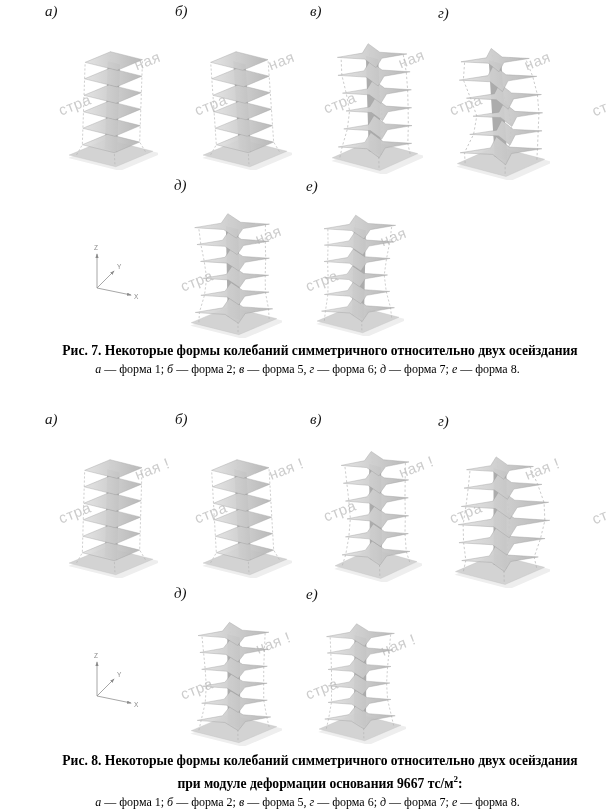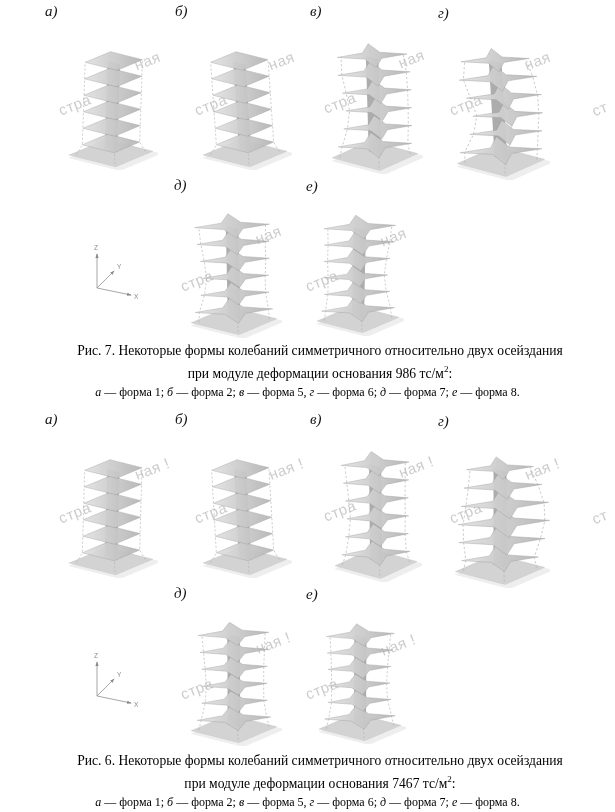--- a/index.html
+++ b/index.html
@@ -5,21 +5,21 @@
   html,body{margin:0;padding:0;background:#fff;}
   #page{position:relative;width:615px;height:812px;background:#ffffff;
         font-family:"Liberation Serif",serif;overflow:hidden;}
   .sl{position:absolute;font-style:italic;font-size:15px;color:#151515;z-index:4;}
   .bld{position:absolute;z-index:2;}
   .axes{position:absolute;z-index:2;}
   .wm{position:absolute;color:#cccccc;font-size:15px;
       font-family:"Liberation Sans",sans-serif;transform:rotate(-21deg);
       letter-spacing:.6px;white-space:nowrap;z-index:1;}
   .caption{position:absolute;left:0;width:615px;text-align:center;color:#000;z-index:3;}
-  .cap-b{font-weight:normal;font-size:13.6px;line-height:19px;margin-left:25px;}
+  .cap-b{font-weight:bold;font-size:13.6px;line-height:19px;margin-left:25px;}
   .cap-b sup{font-size:9px;}
   .cap-l{font-size:12px;line-height:19px;}
   .cap-l i{font-style:italic;}
   svg{display:block;}
 </style>
 </head>
 <body>
 
 <div id="page">
 
@@ -181,21 +181,20 @@
           <line x1="13" y1="50" x2="30" y2="33" stroke="#909090" stroke-width="0.8" marker-end="url(#ara7)"></line>
           <line x1="13" y1="50" x2="47" y2="57" stroke="#909090" stroke-width="0.8" marker-end="url(#ara7)"></line>
           <text x="10" y="12" font-size="6.5" fill="#8a8a8a" font-family="Liberation Sans, sans-serif">Z</text>
           <text x="33" y="31" font-size="6.5" fill="#8a8a8a" font-family="Liberation Sans, sans-serif">Y</text>
           <text x="50" y="61" font-size="6.5" fill="#8a8a8a" font-family="Liberation Sans, sans-serif">X</text>
         </svg>
       </div>
 
     <div class="caption" style="top:341px">
       <div class="cap-b">Рис. 7. Некоторые формы колебаний симметричного относительно двух осейздания</div>
-      <div class="cap-b"><span>при модуле деформации основания 986 тс/м</span><sup>2</sup><span>:</span></div>
       <div class="cap-l"><i>а</i><span> — форма 1; </span><i>б</i><span> — форма 2; </span><i>в</i><span> — форма 5, </span><i>г</i><span> — форма 6; </span><i>д</i><span> — форма 7; </span><i>е</i><span> — форма 8.</span></div>
     </div>
   </section>
 
   <section>
     <span class="sl" style="left:45px;top:411px">а)</span>
     <span class="sl" style="left:175px;top:411px">б)</span>
     <span class="sl" style="left:310px;top:411px">в)</span>
     <span class="sl" style="left:438px;top:413px">г)</span>
     <span class="sl" style="left:174px;top:585px">д)</span>
@@ -350,22 +349,22 @@
           <line x1="13" y1="50" x2="13" y2="16" stroke="#909090" stroke-width="0.8" marker-end="url(#ara8)"></line>
           <line x1="13" y1="50" x2="30" y2="33" stroke="#909090" stroke-width="0.8" marker-end="url(#ara8)"></line>
           <line x1="13" y1="50" x2="47" y2="57" stroke="#909090" stroke-width="0.8" marker-end="url(#ara8)"></line>
           <text x="10" y="12" font-size="6.5" fill="#8a8a8a" font-family="Liberation Sans, sans-serif">Z</text>
           <text x="33" y="31" font-size="6.5" fill="#8a8a8a" font-family="Liberation Sans, sans-serif">Y</text>
           <text x="50" y="61" font-size="6.5" fill="#8a8a8a" font-family="Liberation Sans, sans-serif">X</text>
         </svg>
       </div>
 
     <div class="caption" style="top:751px">
-      <div class="cap-b">Рис. 6. Некоторые формы колебаний симметричного относительно двух осейздания</div>
-      <div class="cap-b"><span>при модуле деформации основания 7467 тс/м</span><sup>2</sup><span>:</span></div>
+      <div class="cap-b">Рис. 8. Некоторые формы колебаний симметричного относительно двух осейздания</div>
+      <div class="cap-b"><span>при модуле деформации основания 9667 тс/м</span><sup>2</sup><span>:</span></div>
       <div class="cap-l"><i>а</i><span> — форма 1; </span><i>б</i><span> — форма 2; </span><i>в</i><span> — форма 5, </span><i>г</i><span> — форма 6; </span><i>д</i><span> — форма 7; </span><i>е</i><span> — форма 8.</span></div>
     </div>
   </section>
 
 <span class="wm" style="left: 58px; top: 96px;">стра</span>
     <span class="wm" style="left: 134px; top: 52px;">ная</span>
     <span class="wm" style="left: 194px; top: 96px;">стра</span>
     <span class="wm" style="left: 268px; top: 52px;">ная</span>
     <span class="wm" style="left: 323px; top: 94px;">стра</span>
     <span class="wm" style="left: 398px; top: 50px;">ная</span>

